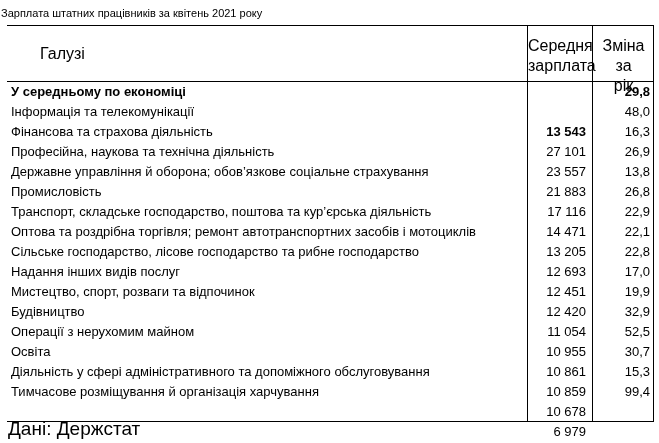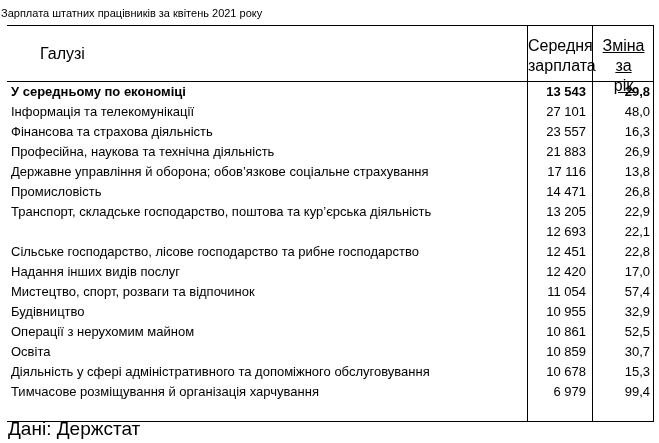--- a/index.html
+++ b/index.html
@@ -16,25 +16,25 @@
       border-top: 1px solid #000; border-bottom: 1px solid #000;
     }
     .header {
       position: absolute; left: 0; top: 0; width: 647px; height: 55px;
       border-bottom: 1px solid #000;
     }
     .vline { position: absolute; top: 0; width: 1px; height: 395px; background: #000; }
     .h-label { position: absolute; font-size: 16px; line-height: 20px; }
     .h-branch { left: 4px; top: 18px; margin-left: 29px; }
     .h-salary { left: 521px; width: 64px; top: 10px; text-align: center; line-height: 20px; }
-    .h-change { left: 586px; width: 61px; top: 10px; text-align: center; line-height: 20px; text-decoration: underline; }
+    .h-change { left: 586px; width: 61px; top: 10px; text-align: center; line-height: 20px; }
     .rows { position: absolute; left: 0; top: 56px; width: 647px; }
     .row { position: relative; height: 20px; font-size: 13px; line-height: 20px; }
     .row .name { position: absolute; left: 4px; white-space: nowrap; }
-    .row .salary { position: absolute; left: 521px; width: 58px; text-align: right; }
+    .row .salary { position: absolute; left: 521px; width: 58px; text-align: right; margin-top: 40px; }
     .row .change { position: absolute; left: 586px; width: 57px; text-align: right; }
     .row.bold { font-weight: bold; }
     .source {
       position: absolute; left: 8px; top: 421px; font-size: 19px; line-height: 16px;
     }
   </style>
 </head>
 <body>
 
 <div class="title">Зарплата штатних працівників за квітень 2021 року</div>
@@ -86,37 +86,38 @@
         <span class="name">Промисловість</span>
         <span class="salary">14 471</span>
         <span class="change">26,8</span>
       </div>
     <div class="row">
         <span class="name">Транспорт, складське господарство, поштова та кур’єрська діяльність</span>
         <span class="salary">13 205</span>
         <span class="change">22,9</span>
       </div>
     <div class="row">
+        <span class="name">Оптова та роздрібна торгівля; ремонт автотранспортних засобів і мотоциклів</span>
         <span class="salary">12 693</span>
         <span class="change">22,1</span>
       </div>
     <div class="row">
         <span class="name">Сільське господарство, лісове господарство та рибне господарство</span>
         <span class="salary">12 451</span>
         <span class="change">22,8</span>
       </div>
     <div class="row">
         <span class="name">Надання інших видів послуг</span>
         <span class="salary">12 420</span>
         <span class="change">17,0</span>
       </div>
     <div class="row">
         <span class="name">Мистецтво, спорт, розваги та відпочинок</span>
         <span class="salary">11 054</span>
-        <span class="change">57,4</span>
+        <span class="change">19,9</span>
       </div>
     <div class="row">
         <span class="name">Будівництво</span>
         <span class="salary">10 955</span>
         <span class="change">32,9</span>
       </div>
     <div class="row">
         <span class="name">Операції з нерухомим майном</span>
         <span class="salary">10 861</span>
         <span class="change">52,5</span>

